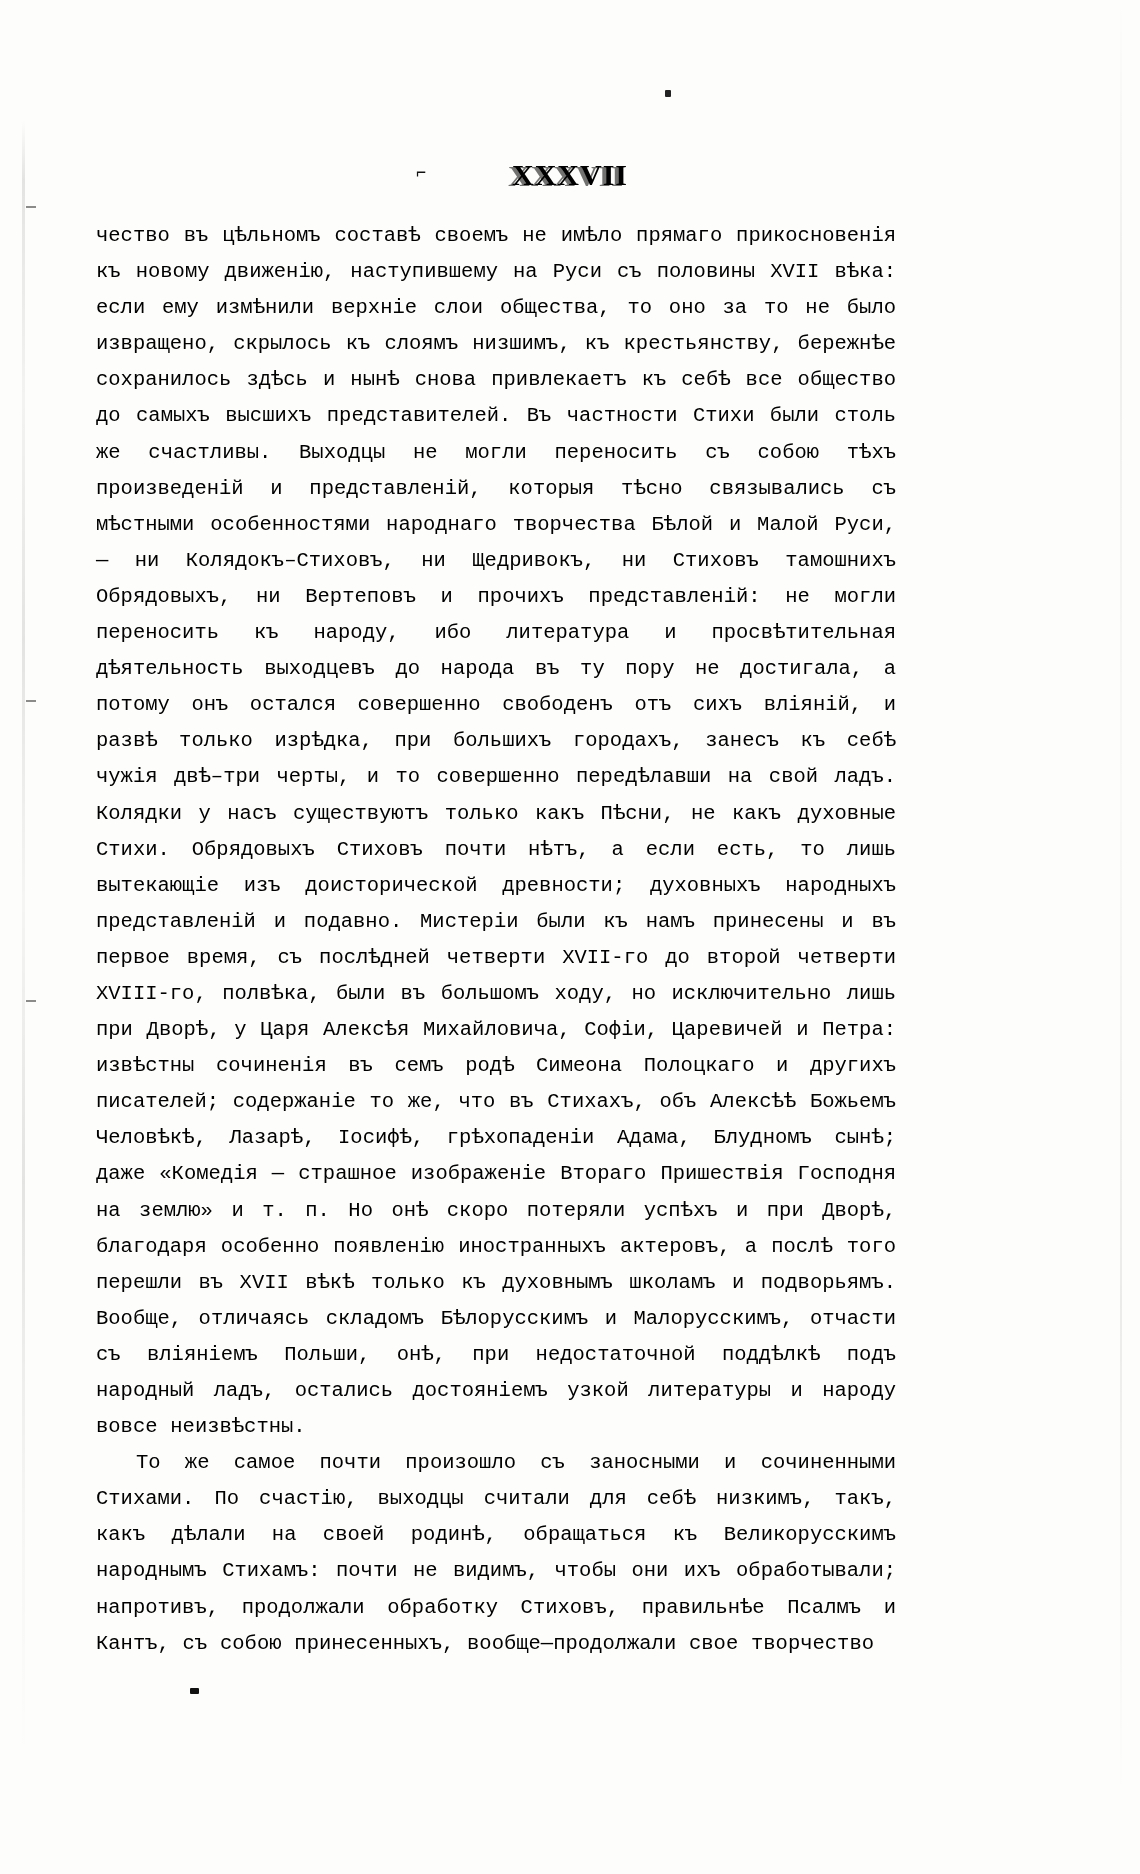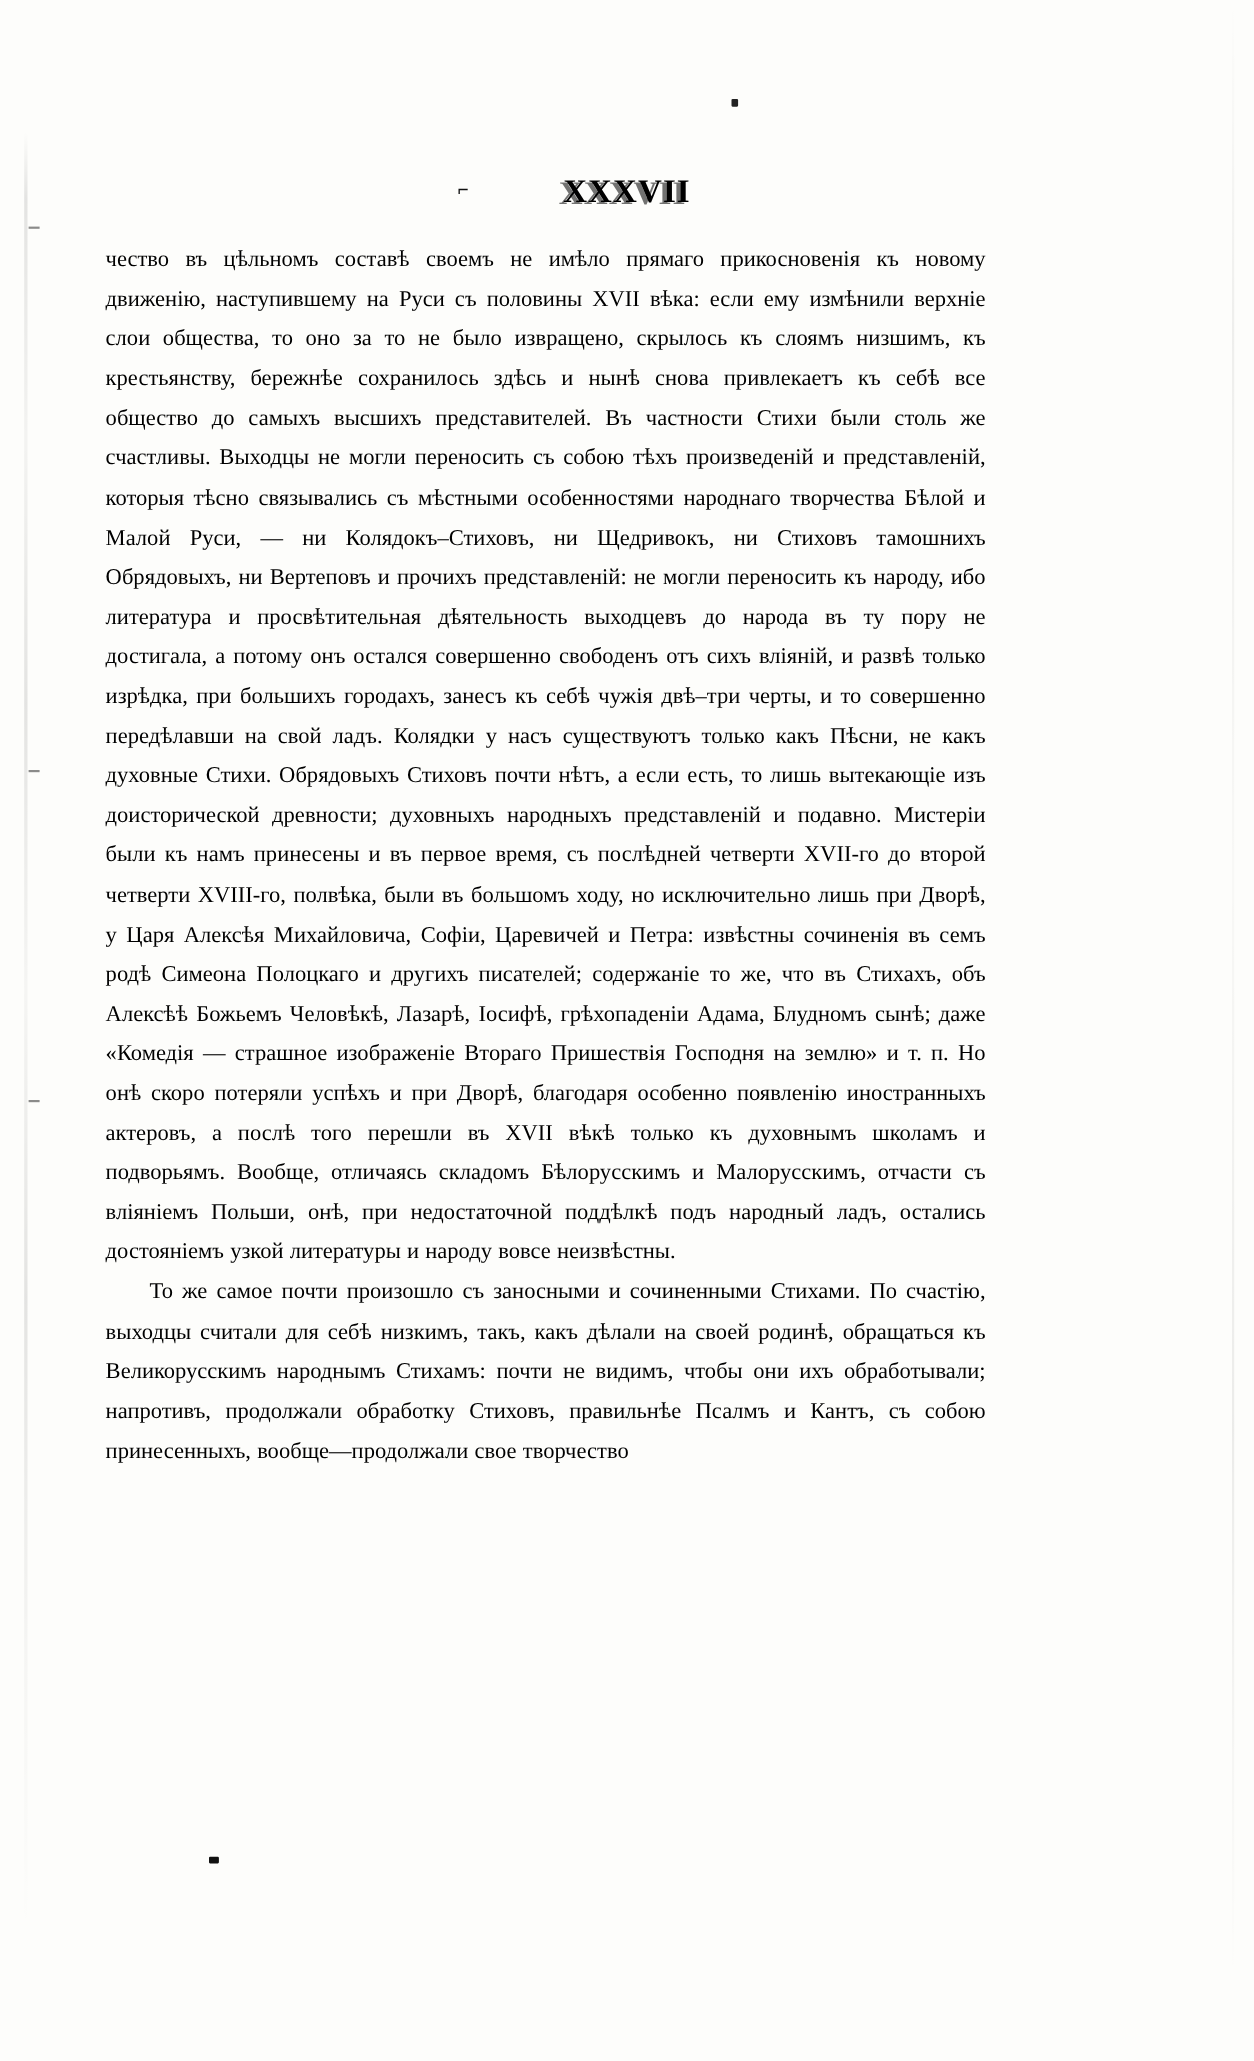--- a/index.html
+++ b/index.html
@@ -93,20 +93,21 @@
     width: 800px;
     font-size: 20.5px;
     line-height: 36.1px;
     text-align: justify;
     text-justify: inter-word;
     word-spacing: 0.5px;
   }
 
   .text-block p {
     margin: 0;
+    font-family: Liberation Mono, monospace;
   }
   .text-block p.indent {
     text-indent: 40px;
   }
 
   .dot-bottom {
     position: absolute;
     left: 190px;
     top: 1688px;
     width: 9px;

